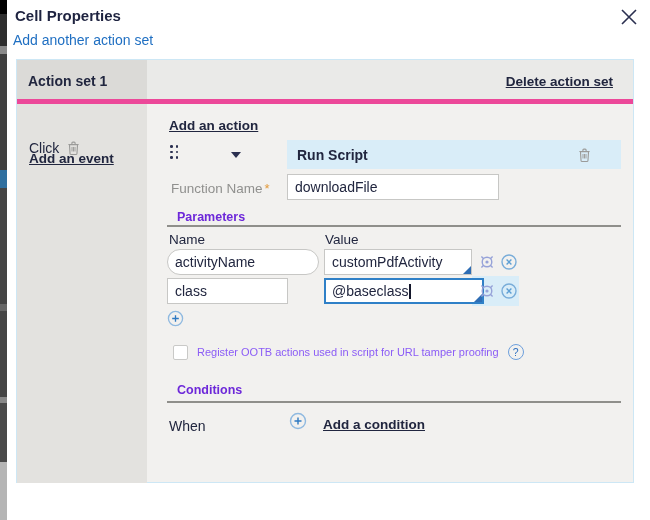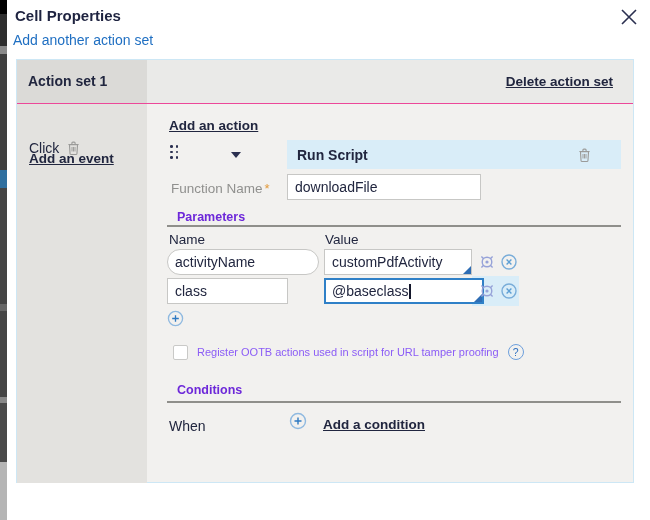--- a/index.html
+++ b/index.html
@@ -24,21 +24,21 @@
   }
 
   .dlg-title { position:absolute; left:15px; top:7px; font-size:15px; font-weight:700; color:#1e2340; }
   .close-btn { position:absolute; left:618px; top:6px; width:22px; height:22px; cursor:pointer; }
   .link-blue { position:absolute; left:13px; top:32px; font-size:14px; color:#1f6fc2; cursor:pointer; }
 
   .panel {
     position:absolute; left:16px; top:59px; width:618px; height:424px;
     background:#f2f1ef; border:1px solid #cde7f5;
   }
-  .panel-header { position:absolute; left:0; top:0; width:100%; height:44px; background:#eaeae8; border-bottom:1px solid #ec4899; }
+  .panel-header { position:absolute; left:0; top:0; width:100%; height:44px; background:#eaeae8; border-bottom:5px solid #ec4899; }
   .panel-header .hdr-left { position:absolute; left:0; top:0; width:130px; height:100%; background:#dbdad7; }
   .hdr-title { position:absolute; left:11px; top:13px; font-size:14px; font-weight:700; }
   .hdr-delete { position:absolute; right:20px; top:14px; font-size:13.5px; font-weight:600; text-decoration:underline; color:#21263f; cursor:pointer; }
 
   .left-col { position:absolute; left:0; top:44px; width:130px; height:379px; background:#e3e2df; }
   .ul-link { font-size:13.5px; color:#21263f; text-decoration:underline; cursor:pointer; }
   .add-event { position:absolute; left:12px; top:15px; font-weight:600;margin-top:32px; }
   .event-row { position:absolute; left:12px; top:36px; display:flex; align-items:center; gap:7px; font-size:14px; }
 
   .content { position:absolute; left:130px; top:44px; width:487px; height:379px; }
@@ -51,21 +51,21 @@
   .action-bar { position:absolute; left:140px; top:36px; width:334px; height:29px; background:#d9edf8; display:flex; align-items:center; }
   .action-bar .t { font-size:14px; font-weight:700; margin-left:10px; }
   .action-bar .trash { position:absolute; left:290px; top:7px; cursor:pointer; }
 
   .fn-label { position:absolute; left:24px; top:77px; font-size:13.5px; color:#90908e; }
   .req { color:#e39a3b; font-size:13px; margin-left:2px; }
   .input-box {
     position:absolute; height:26px; background:#fff; border:1px solid #c7c7c5;
     font-size:14px; display:flex; align-items:center; padding:0 7px; overflow:hidden; cursor:text;
   }
-  .fn-input { left:140px; top:70px; width:194px; }
+  .fn-input { left:140px; top:70px; width:212px; }
 
   .section-label { position:absolute; font-size:12.5px; font-weight:700; color:#6d28d9; }
   .divider { position:absolute; left:20px; width:454px; height:2px; background:#8f8f8b; }
 
   .col-hdr { position:absolute; font-size:13.5px; color:#21263f; }
 
   .p-name-1 { left:20px; top:145px; width:152px;border-radius:13px; }
   .p-val-1  { left:177px; top:145px; width:148px; }
   .p-name-2 { left:20px; top:174px; width:121px; }
   .p-val-2  { left:177px; top:174px; width:160px; border:2px solid #2f80c7; padding:0 6px; }

